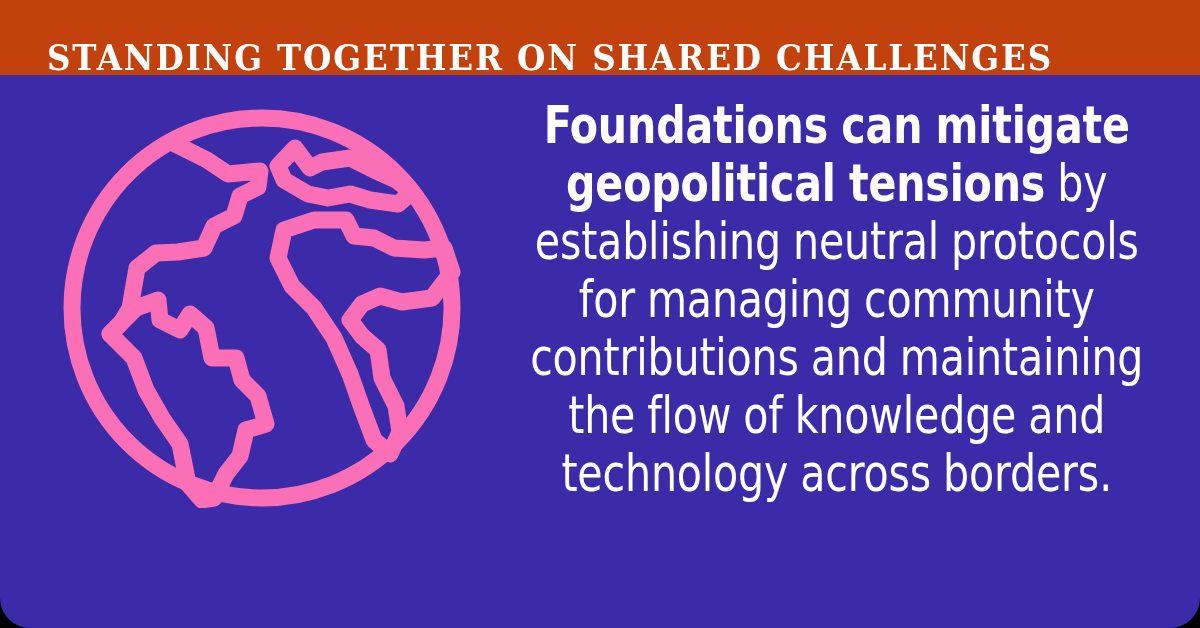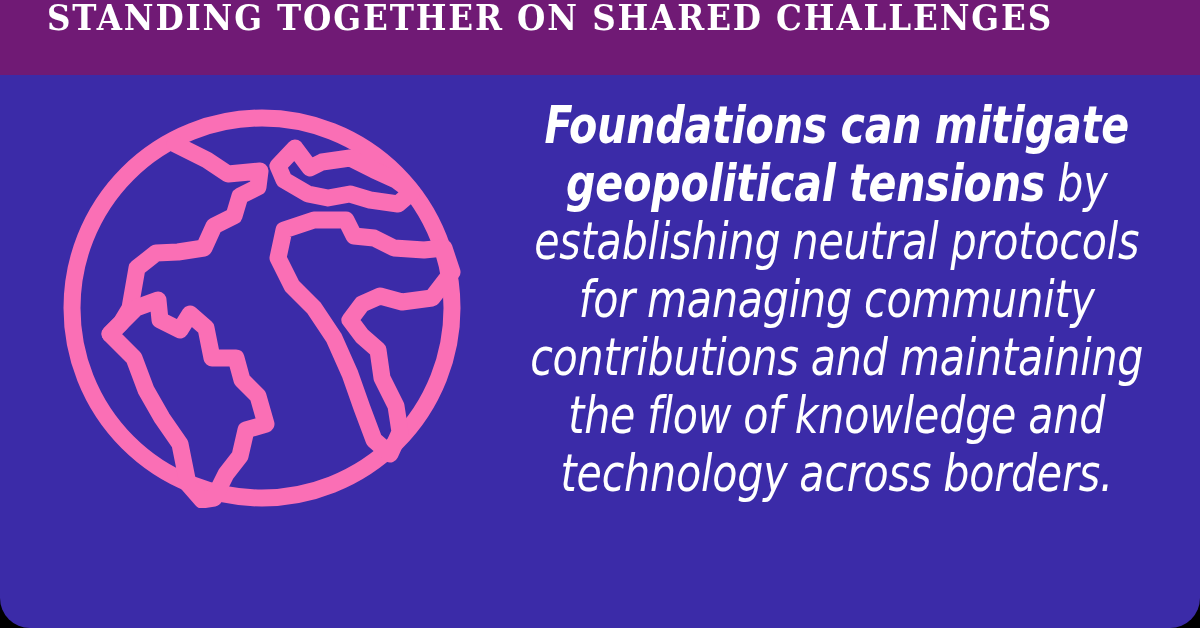--- a/index.html
+++ b/index.html
@@ -24,23 +24,23 @@
     overflow: hidden;
   }
 
   
   #banner {
     position: absolute;
     left: 0;
     top: 0;
     width: 1200px;
     height: 75px;
-    background: #701a75;
+    background: #c2410c;
     display: flex;
-    align-items: flex-start;
+    align-items: flex-end;
   }
 
   #banner-text {
     margin-left: 47px;
     color: #FFFFFF;
     font-family: "DejaVu Serif", "Liberation Serif", serif;
     font-weight: 700;
     font-size: 35px;
     letter-spacing: 2.0px;
     line-height: 1;
@@ -49,21 +49,20 @@
     transform-origin: left center;
   }
 
   
   #body-area {
     position: absolute;
     left: 0;
     top: 75px;
     width: 1200px;
     height: 553px;
-    font-style: italic;
   }
 
   
   #globe-wrap {
     position: absolute;
     left: 62px;
     top: 33px;
     width: 400px;
     height: 400px;
   }

